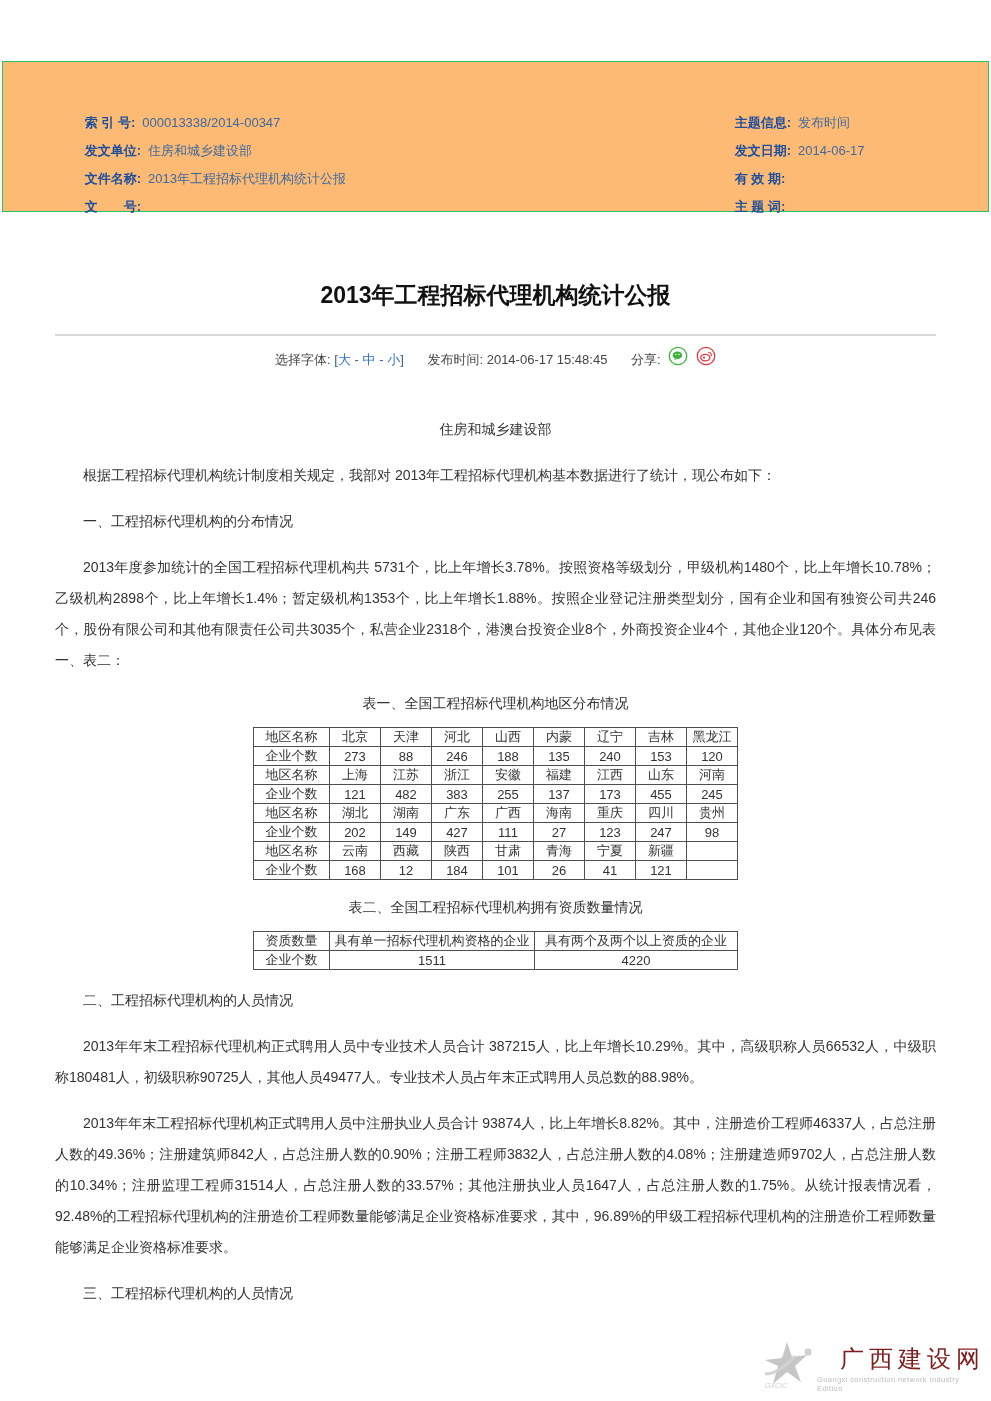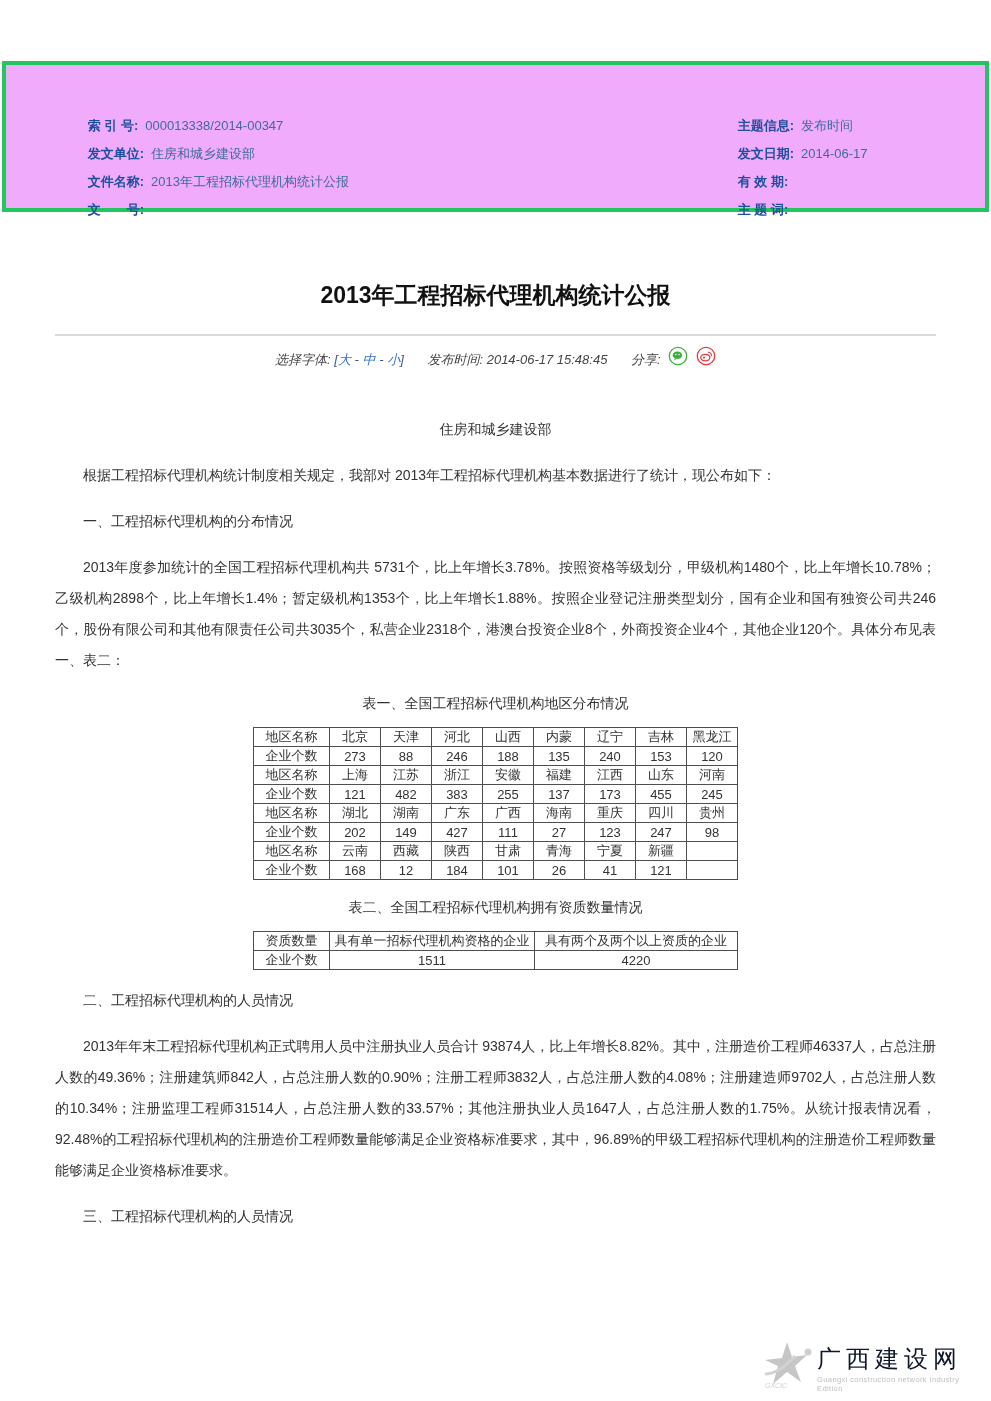--- a/index.html
+++ b/index.html
@@ -7,41 +7,41 @@
   body {
     width: 991px; height: 1401px; position: relative; overflow: hidden;
     background: #ffffff;
     font-family: "Liberation Sans", "DejaVu Sans", sans-serif;
     color: #333;
   }
 
   
   .meta-box {
     position: absolute; top: 61px; left: 2px; width: 987px; height: 151px;
-    border: 4px solid #22c55e; background: #f0abfc;
+    border: 1px solid #22c55e; background: #fdba74;
   }
   .meta-col { position: absolute; top: 19px; }
   .meta-col-left  { left: 60px; }
   .meta-col-right { left: 710px; }
   .meta-row { height: 28px; line-height: 28px; font-size: 13px; white-space: pre; }
   .meta-label { font-weight: bold; color: #1d4f9e; margin-right: 7px; }
   .meta-value { color: #3f6a9f; }
 
   
   .title {
     position: absolute; top: 280px; left: 0; width: 100%; margin: 0;
     text-align: center; font-size: 23px; font-weight: bold; color: #111;
   }
   .title-rule {
     position: absolute; top: 334px; left: 55px; width: 881px; height: 2px;
     background: #d9d9d9;
   }
   .toolbar {
     position: absolute; top: 346px; left: 0; width: 100%;
-    text-align: center; font-size: 13px; color: #444; line-height: 26px; font-style: italic;
+    text-align: center; font-size: 13px; color: #444; line-height: 26px;
   }
   .toolbar .grp { margin: 0 10px; }
   .font-link { color: #2f6fce; text-decoration: none; cursor: pointer; }
   .font-sep, .font-bracket { color: #3b5a8c; }
   .share-icon { display: inline-block; vertical-align: middle; margin-left: 4px; cursor: pointer; }
 
   
   .content { position: absolute; left: 55px; top: 414px; width: 881px; font-size: 14px; color: #333; }
   .agency { margin: 0; line-height: 31px; text-align: center; }
   .para { margin: 15px 0 0; line-height: 31px; text-indent: 2em; text-align: justify; }
@@ -53,21 +53,21 @@
   .t1 { width: 484px; } .t1 td { height: 17px; font-size: 13px; }
   .t2 { width: 484px; margin-top: 8px; } .t2 td { height: 16px; font-size: 13px; }
 
   
   .footer-logo {
     position: absolute; right: 6px; top: 1340px; width: 228px; height: 58px;
     display: flex; align-items: center;
   }
   .logo-star { flex: 0 0 auto; }
   .logo-text { margin-left: 4px; }
-  .logo-name { font-size: 24px; color: #0f172a; letter-spacing: 5px; line-height: 26px; font-family: "Liberation Serif", "DejaVu Serif", serif; }
+  .logo-name { font-size: 24px; color: #7f1d1d; letter-spacing: 5px; line-height: 26px; font-family: "Liberation Serif", "DejaVu Serif", serif; text-align: right; }
   .logo-tagline { font-size: 7.5px; color: #bdbdbd; letter-spacing: 0.4px; margin-top: 3px; }
 </style>
 </head>
 <body>
 
 <div class="meta-box">
   <div class="meta-col meta-col-left">
     <div class="meta-row">
       <span class="meta-label">索 引 号:</span><span class="meta-value">000013338/2014-00347</span>
     </div>
@@ -258,20 +258,21 @@
         </tr>
         <tr>
           <td>企业个数</td>
           <td>1511</td>
           <td>4220</td>
         </tr>
       </tbody>
   </table>
 
   <p class="heading">二、工程招标代理机构的人员情况</p>
+  <p class="para">2013年年末工程招标代理机构正式聘用人员中专业技术人员合计 387215人，比上年增长10.29%。其中，高级职称人员66532人，中级职称180481人，初级职称90725人，其他人员49477人。专业技术人员占年末正式聘用人员总数的88.98%。</p>
   <p class="para">2013年年末工程招标代理机构正式聘用人员中注册执业人员合计 93874人，比上年增长8.82%。其中，注册造价工程师46337人，占总注册人数的49.36%；注册建筑师842人，占总注册人数的0.90%；注册工程师3832人，占总注册人数的4.08%；注册建造师9702人，占总注册人数的10.34%；注册监理工程师31514人，占总注册人数的33.57%；其他注册执业人员1647人，占总注册人数的1.75%。从统计报表情况看，92.48%的工程招标代理机构的注册造价工程师数量能够满足企业资格标准要求，其中，96.89%的甲级工程招标代理机构的注册造价工程师数量能够满足企业资格标准要求。</p>
 
   <p class="heading">三、工程招标代理机构的人员情况</p>
 </div>
 
 <div class="footer-logo">
   <span class="logo-star">
     <svg width="56" height="54" viewBox="0 0 56 54">
       <polygon points="30,2 35,17 50,15 38,26 44,42 30,32 16,44 21,26 8,20 25,18" fill="#c6c6c6"></polygon>
       <path d="M8 34 Q22 34 38 16" stroke="#d2d2d2" stroke-width="3" fill="none"></path>

